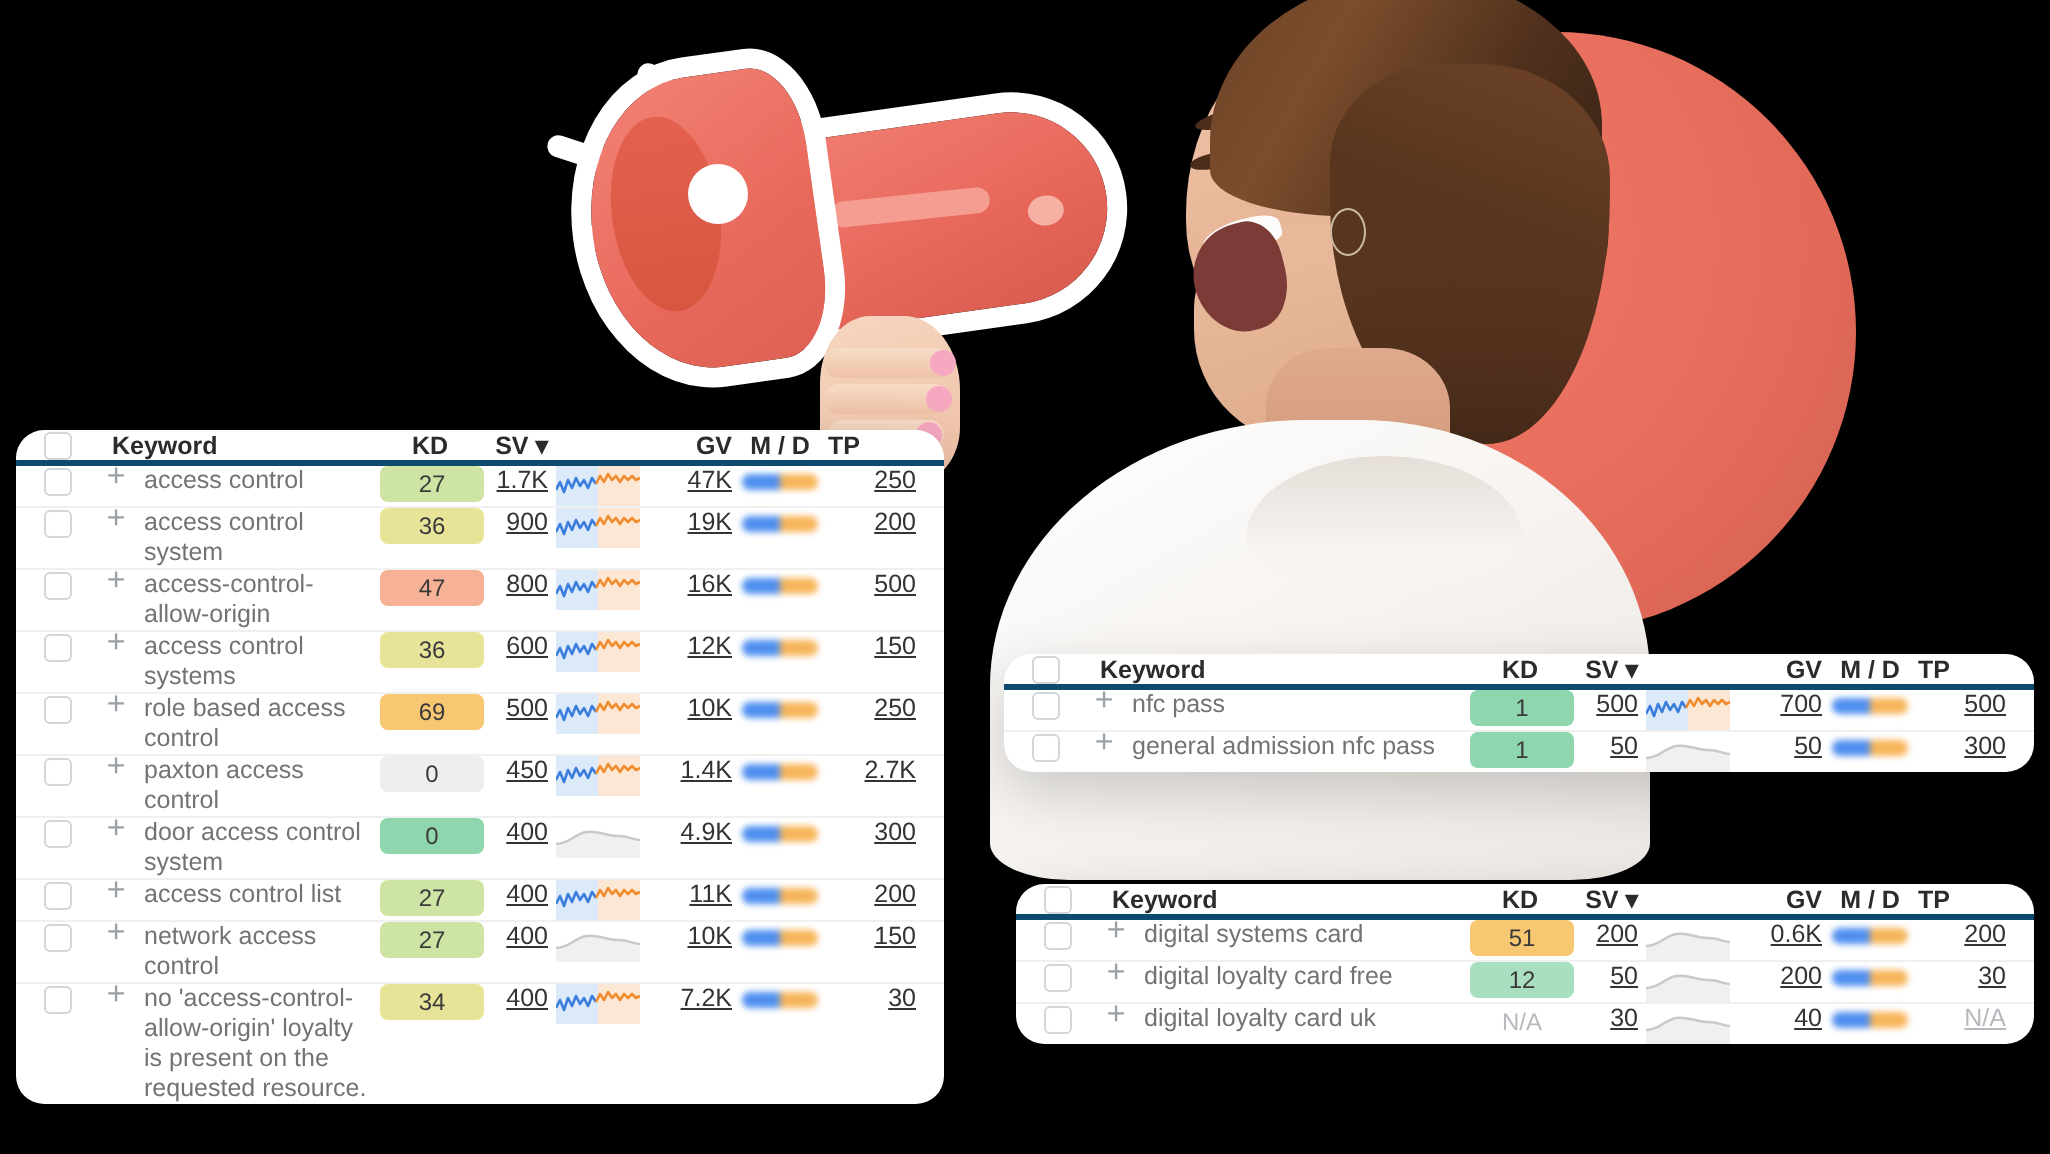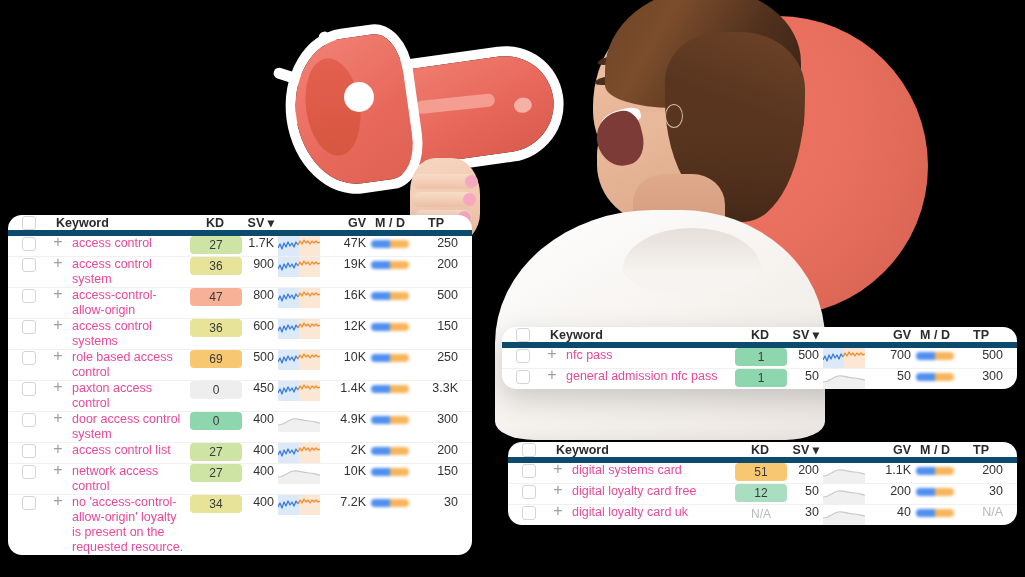--- a/index.html
+++ b/index.html
@@ -180,31 +180,31 @@
   }
   #card-keywords-main { left: 8px; top: 215px; width: 464px; }
   #card-keywords-nfc  { left: 502px; top: 327px; width: 515px; }
   #card-keywords-loyalty { left: 508px; top: 442px; width: 509px; }
 
   table.kw { width: 100%; border-collapse: collapse; table-layout: fixed; }
   table.kw th, table.kw td { padding: 0; }
 
   .hdr-row th {
     font-size: 12.5px; font-weight: bold; color: #2b2b2b;
-    padding: 11px 0 11px 0; border-bottom: 6px solid #0c4a6e;
+    padding: 11px 0 11px 0; border-bottom: 3px solid #0c4a6e;
     text-align: right; white-space: nowrap; vertical-align: middle;
   }
   .hdr-row th.c-check { width: 28px; text-align: left; padding-left: 14px; }
   .hdr-row th.c-kw { text-align: left; padding-left: 6px; }
   .hdr-row th.c-kd { width: 34px; text-align: right; padding-right: 4px; }
   .hdr-row th.c-sv { width: 46px; text-align: right; padding-right: 2px; }
   .hdr-row th.c-spark { width: 46px; }
   .hdr-row th.c-gv { width: 44px; text-align: right; }
   .hdr-row th.c-md { width: 48px; text-align: center; }
-  .hdr-row th.c-tp { width: 44px; text-align: center; padding-right: 14px; }
+  .hdr-row th.c-tp { width: 44px; text-align: left; padding-right: 14px; }
 
   .body-row td {
     padding: 8px 0; border-bottom: 1px solid #f0f0f0;
     vertical-align: top; text-align: right; color: #333; font-size: 12.5px;
   }
   .body-row:last-child td { border-bottom: none; }
   .body-row td.c-check { width: 28px; text-align: left; padding-left: 14px; }
   .body-row td.c-kw { text-align: left; padding-left: 0; }
   .body-row td.c-kd { width: 34px; padding-right: 4px; }
   .body-row td.c-sv { width: 46px; padding-right: 2px; }
@@ -218,29 +218,29 @@
     border: 1.4px solid #d2d5d9; border-radius: 3px; background: #fff;
     vertical-align: middle;
   }
   .plus {
     display: inline-block; width: 16px; color: #9aa0a6; font-size: 16px;
     line-height: 12px; font-weight: 400; text-align: center;
     vertical-align: top; margin-right: 6px;
   }
   .kwlink {
     display: inline-block; width: calc(100% - 26px);
-    color: #ec4899; text-decoration: none; line-height: 15px;
+    color: #737373; text-decoration: none; line-height: 15px;
     vertical-align: top; word-wrap: break-word;
   }
   .kd {
     display: inline-block; min-width: 20px; padding: 2px 16px;
     border-radius: 4px; font-size: 12px; text-align: center; color: #3a3a3a;
   }
   .kd.na { background: transparent; color: #b6b9bd; }
-  .num { color: #333; }
+  .num { color: #333; text-decoration: underline; }
   .num.na { color: #b6b9bd; }
   .md-bar {
     display: inline-block; width: 38px; height: 8px; border-radius: 5px;
     background: linear-gradient(90deg,#4f8ff0 0%,#4f8ff0 48%,#f7b55a 52%,#f7b55a 100%);
     filter: blur(1.6px);
     vertical-align: middle;
   }
   .spark { display: inline-block; width: 42px; height: 20px; vertical-align: middle; }
 </style>
 </head>
@@ -386,21 +386,21 @@
             <td class="c-kd"><span class="kd" style="background:#eeeeee">0</span></td>
             <td class="c-sv"><span class="num">450</span></td>
             <td class="c-spark"><svg class="spark" viewBox="0 0 42 20" preserveAspectRatio="none">
                 <rect x="0" y="0" width="21" height="20" fill="#dce9f8"></rect>
                 <rect x="21" y="0" width="21" height="20" fill="#fce7d4"></rect>
                 <path d="M0,12 L2,8 L4,13 L6,7 L8,11 L10,6 L12,10 L14,7 L16,11 L18,6 L20,9" fill="none" stroke="#3b7ddd" stroke-width="1.3" stroke-linejoin="round"></path>
                 <path d="M20,9 L22,5 L24,8 L26,4 L28,7 L30,5 L32,8 L34,5 L36,7 L38,5 L40,7 L42,6" fill="none" stroke="#f08c2e" stroke-width="1.3" stroke-linejoin="round"></path>
               </svg></td>
             <td class="c-gv"><span class="num">1.4K</span></td>
             <td class="c-md"><span class="md-bar"></span></td>
-            <td class="c-tp"><span class="num">3.3K</span></td>
+            <td class="c-tp"><span class="num">2.7K</span></td>
           </tr>
           <tr class="body-row">
             <td class="c-check"><span class="chk"></span></td>
             <td class="c-kw"><span class="plus">+</span><a class="kwlink" href="#">door access control system</a></td>
             <td class="c-kd"><span class="kd" style="background:#8ed6ad">0</span></td>
             <td class="c-sv"><span class="num">400</span></td>
             <td class="c-spark"><svg class="spark" viewBox="0 0 42 20" preserveAspectRatio="none">
                 <path d="M0,13 C7,13 9,8 15,7 C21,6 25,9 31,9 C36,9 39,11 42,11 L42,20 L0,20 Z" fill="#f0f0f0"></path>
                 <path d="M0,13 C7,13 9,8 15,7 C21,6 25,9 31,9 C36,9 39,11 42,11" fill="none" stroke="#c9c9c9" stroke-width="1.2"></path>
               </svg></td>
@@ -412,21 +412,21 @@
             <td class="c-check"><span class="chk"></span></td>
             <td class="c-kw"><span class="plus">+</span><a class="kwlink" href="#">access control list</a></td>
             <td class="c-kd"><span class="kd" style="background:#cde4a5">27</span></td>
             <td class="c-sv"><span class="num">400</span></td>
             <td class="c-spark"><svg class="spark" viewBox="0 0 42 20" preserveAspectRatio="none">
                 <rect x="0" y="0" width="21" height="20" fill="#dce9f8"></rect>
                 <rect x="21" y="0" width="21" height="20" fill="#fce7d4"></rect>
                 <path d="M0,12 L2,8 L4,13 L6,7 L8,11 L10,6 L12,10 L14,7 L16,11 L18,6 L20,9" fill="none" stroke="#3b7ddd" stroke-width="1.3" stroke-linejoin="round"></path>
                 <path d="M20,9 L22,5 L24,8 L26,4 L28,7 L30,5 L32,8 L34,5 L36,7 L38,5 L40,7 L42,6" fill="none" stroke="#f08c2e" stroke-width="1.3" stroke-linejoin="round"></path>
               </svg></td>
-            <td class="c-gv"><span class="num">2K</span></td>
+            <td class="c-gv"><span class="num">11K</span></td>
             <td class="c-md"><span class="md-bar"></span></td>
             <td class="c-tp"><span class="num">200</span></td>
           </tr>
           <tr class="body-row">
             <td class="c-check"><span class="chk"></span></td>
             <td class="c-kw"><span class="plus">+</span><a class="kwlink" href="#">network access control</a></td>
             <td class="c-kd"><span class="kd" style="background:#cde4a5">27</span></td>
             <td class="c-sv"><span class="num">400</span></td>
             <td class="c-spark"><svg class="spark" viewBox="0 0 42 20" preserveAspectRatio="none">
                 <path d="M0,13 C7,13 9,8 15,7 C21,6 25,9 31,9 C36,9 39,11 42,11 L42,20 L0,20 Z" fill="#f0f0f0"></path>
@@ -517,21 +517,21 @@
         <tbody>
           <tr class="body-row">
             <td class="c-check"><span class="chk"></span></td>
             <td class="c-kw"><span class="plus">+</span><a class="kwlink" href="#">digital systems card</a></td>
             <td class="c-kd"><span class="kd" style="background:#f8c772">51</span></td>
             <td class="c-sv"><span class="num">200</span></td>
             <td class="c-spark"><svg class="spark" viewBox="0 0 42 20" preserveAspectRatio="none">
                 <path d="M0,13 C7,13 9,8 15,7 C21,6 25,9 31,9 C36,9 39,11 42,11 L42,20 L0,20 Z" fill="#f0f0f0"></path>
                 <path d="M0,13 C7,13 9,8 15,7 C21,6 25,9 31,9 C36,9 39,11 42,11" fill="none" stroke="#c9c9c9" stroke-width="1.2"></path>
               </svg></td>
-            <td class="c-gv"><span class="num">1.1K</span></td>
+            <td class="c-gv"><span class="num">0.6K</span></td>
             <td class="c-md"><span class="md-bar"></span></td>
             <td class="c-tp"><span class="num">200</span></td>
           </tr>
           <tr class="body-row">
             <td class="c-check"><span class="chk"></span></td>
             <td class="c-kw"><span class="plus">+</span><a class="kwlink" href="#">digital loyalty card free</a></td>
             <td class="c-kd"><span class="kd" style="background:#a9dfc0">12</span></td>
             <td class="c-sv"><span class="num">50</span></td>
             <td class="c-spark"><svg class="spark" viewBox="0 0 42 20" preserveAspectRatio="none">
                 <path d="M0,13 C7,13 9,8 15,7 C21,6 25,9 31,9 C36,9 39,11 42,11 L42,20 L0,20 Z" fill="#f0f0f0"></path>

